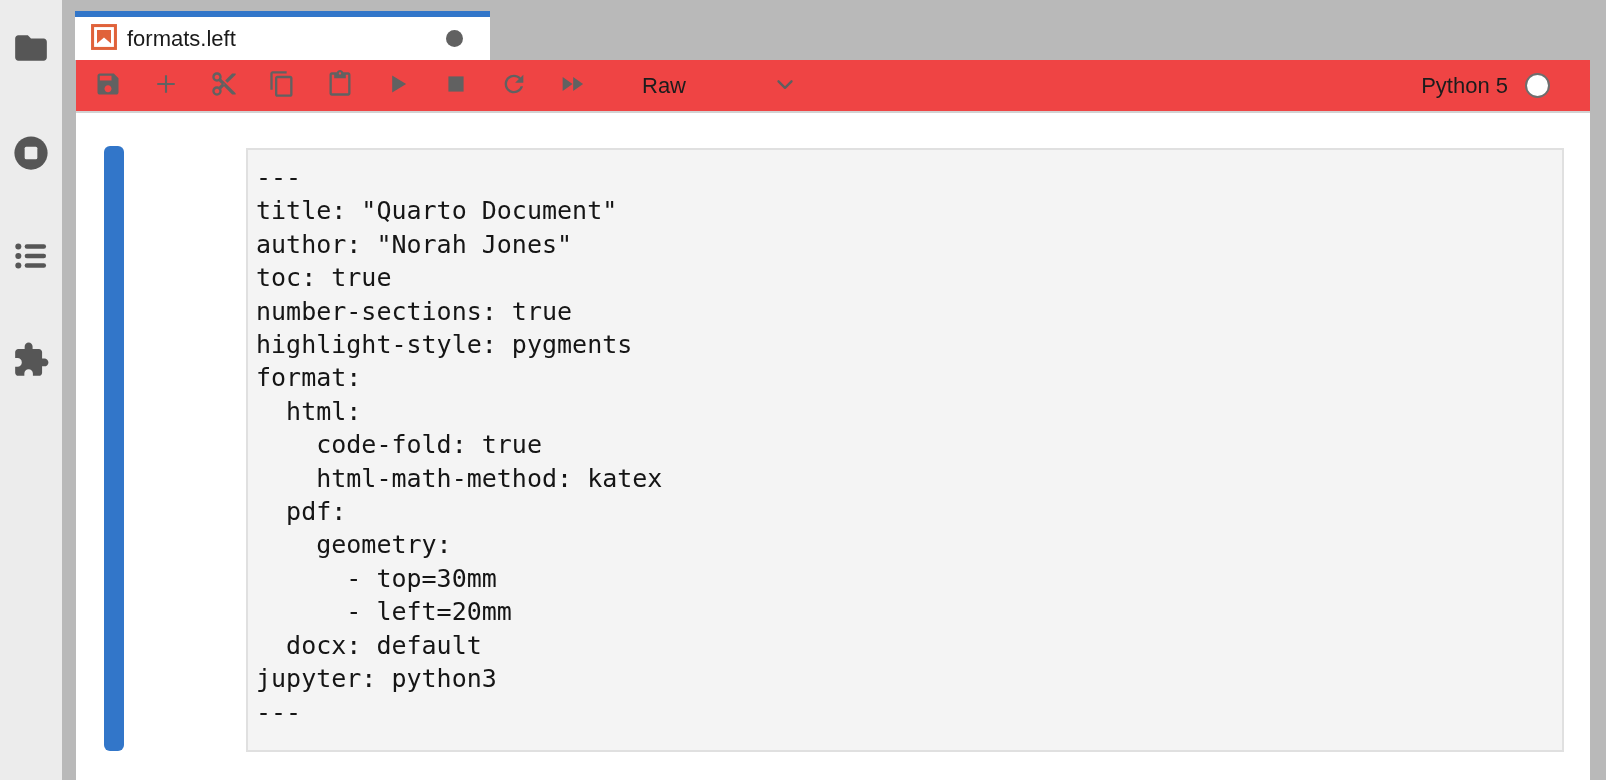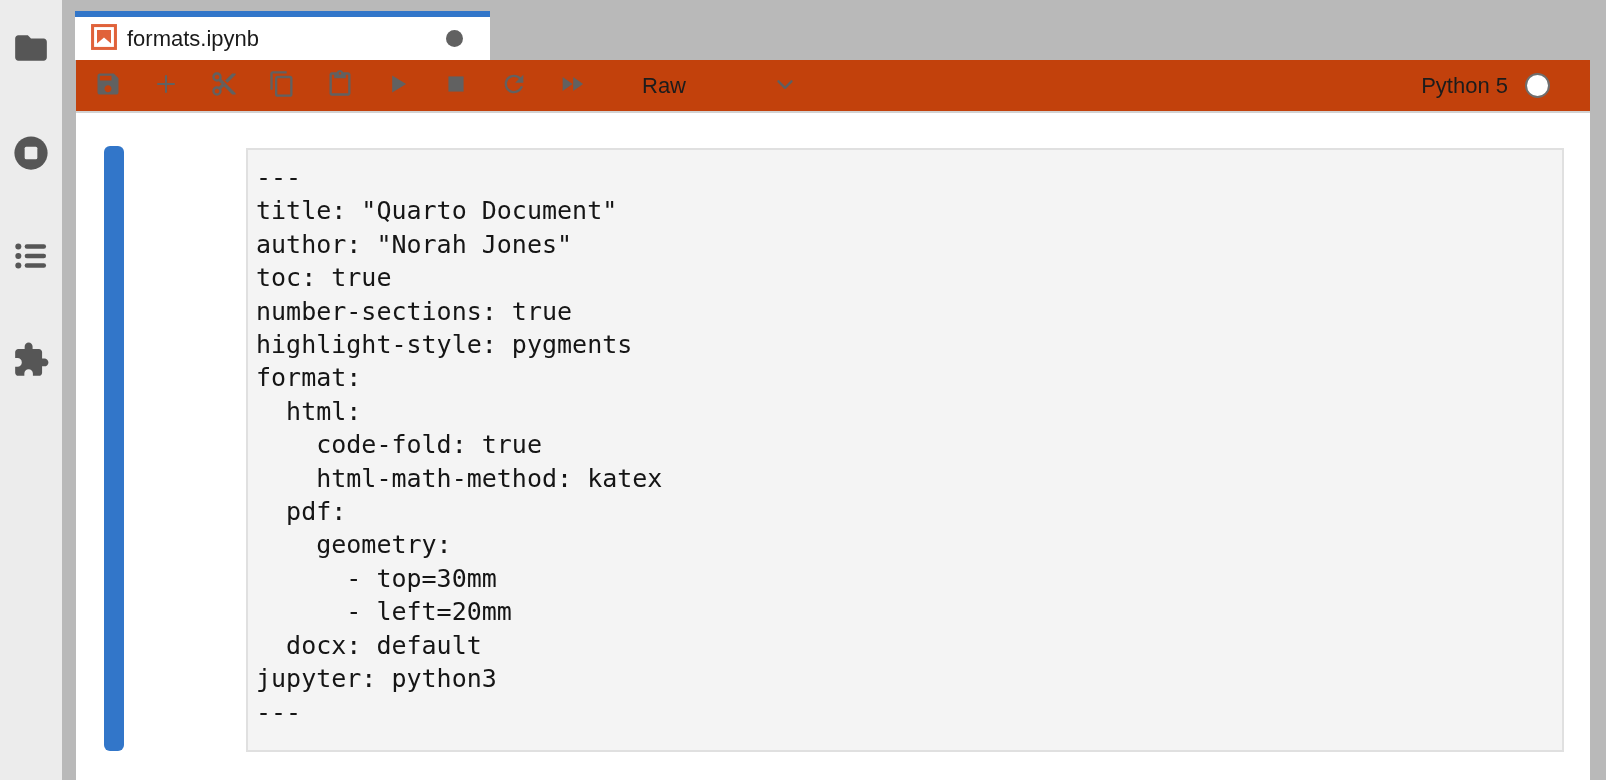--- a/index.html
+++ b/index.html
@@ -45,21 +45,21 @@
     width: 17px; height: 17px;
     border-radius: 50%;
     background: #616161;
     margin-right: 13px;
   }
 
   
   .toolbar {
     position: absolute; left: 76px; top: 60px;
     width: 1514px; height: 53px;
-    background: #c2410c;
+    background: #ef4444;
     border-bottom: 2px solid #d2d2d2;
     display: flex; align-items: center;
     padding: 0 40px 0 18px;
   }
   .tbtn {
     width: 28px; height: 28px;
     display: flex; align-items: center; justify-content: center;
     margin-right: 30px;
     cursor: pointer;
     background: none; border: none;
@@ -161,21 +161,21 @@
   </div>
 </aside>
 
 <div class="tab">
   <span>
     <svg viewBox="0 0 24 24" width="28" height="28">
         <rect x="2.2" y="2.2" width="19.6" height="19.6" fill="#ffffff" stroke="#e0623a" stroke-width="2.6"></rect>
         <path d="M6 6h12v11.5l-6-5-6 5z" fill="#e0623a"></path>
       </svg>
   </span>
-  <span class="tab-label">formats.ipynb</span>
+  <span class="tab-label">formats.left</span>
   <span class="dirty-dot"></span>
 </div>
 
 <div class="toolbar">
 
   <button class="tbtn">
     <span>
       <svg viewBox="0 0 24 24" width="28" height="28" class="icon-fill">
           <path d="M17 3H5c-1.1 0-2 .9-2 2v14c0 1.1.9 2 2 2h14c1.1 0 2-.9 2-2V7l-4-4zm-5 16c-1.66 0-3-1.34-3-3s1.34-3 3-3 3 1.34 3 3-1.34 3-3 3zm3-10H5V5h10v4z"></path>
         </svg>

